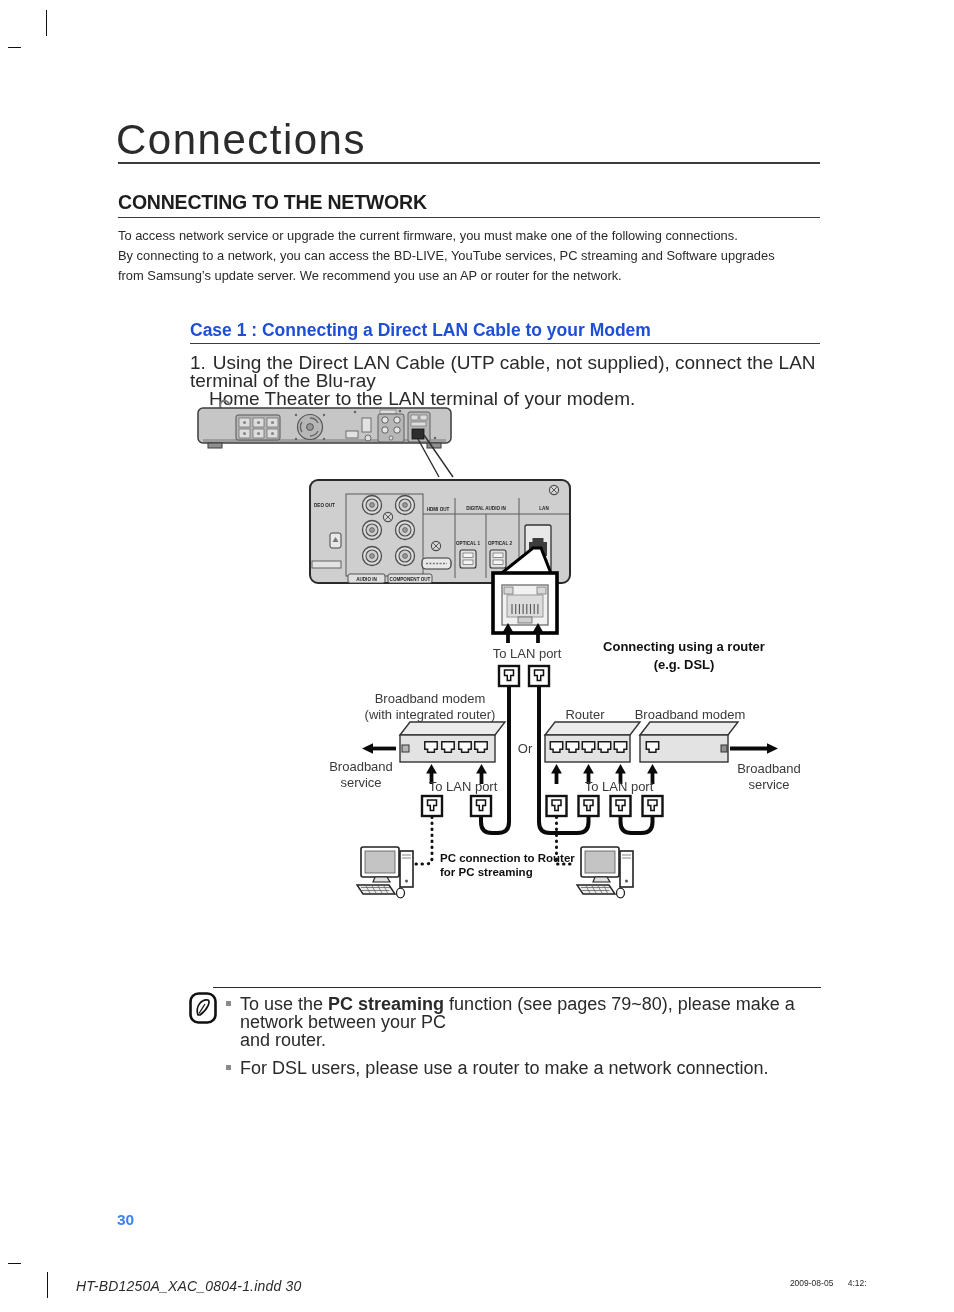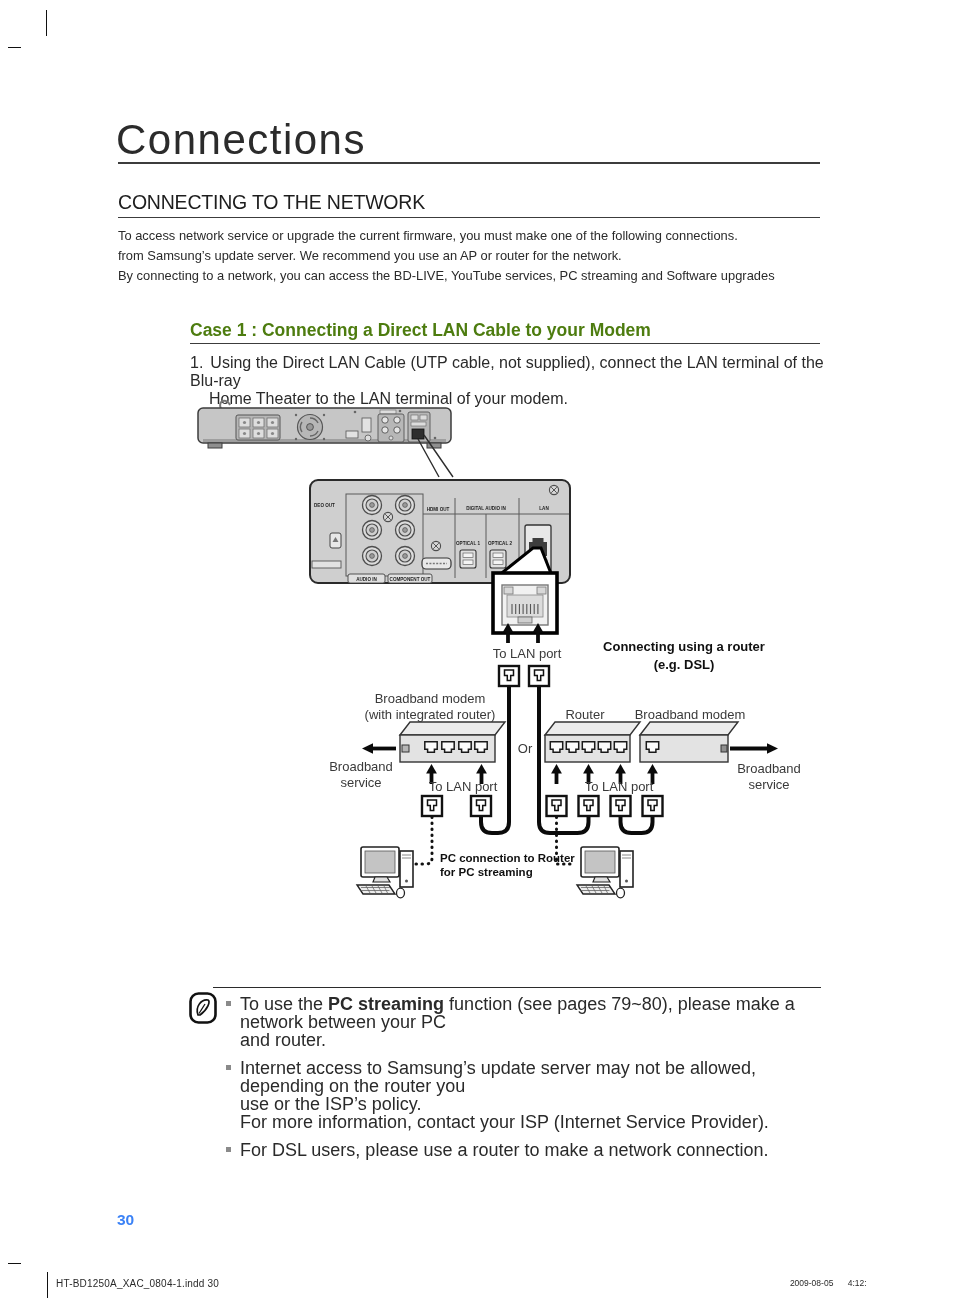--- a/index.html
+++ b/index.html
@@ -2,34 +2,34 @@
 <html><head>
 <meta charset="utf-8">
 <style>
   html,body{margin:0;padding:0;background:#ffffff;}
   .page{position:relative;width:867px;height:1312px;background:#fff;overflow:hidden;
         font-family:"Liberation Sans", sans-serif;color:#262626;}
   .abs{position:absolute;}
   .cm{position:absolute;background:#111;}
   .doc-title{left:116px;top:116px;font-size:42px;font-weight:100;letter-spacing:1.5px;color:#2b2b2b;}
   .rule{position:absolute;background:#3c3c3c;}
-  .h2{left:118px;top:191px;font-size:19.5px;font-weight:400;letter-spacing:-0.2px;color:#1d1d1d;}
+  .h2{left:118px;top:191px;font-size:19.5px;font-weight:700;letter-spacing:-0.2px;color:#1d1d1d;}
   .intro{left:118px;top:226px;width:716px;font-size:12.9px;line-height:20px;color:#2a2a2a;}
-  .case-h{left:190px;top:320px;font-size:17.5px;font-weight:600;color:#4d7c0f;}
-  .step{left:190px;top:354px;width:640px;font-size:16px;line-height:18px;color:#2a2a2a;}
+  .case-h{left:190px;top:320px;font-size:17.5px;font-weight:600;color:#1d4ed8;}
+  .step{left:190px;top:354px;width:640px;font-size:19px;line-height:18px;color:#2a2a2a;}
   .step .l2{margin-left:19px;}
   .num{margin-right:7px;}
   .diagram{position:absolute;left:150px;top:398px;width:680px;height:512px;}
   .note-rule{left:213px;top:987px;width:608px;height:1px;background:#2b2b2b;}
   .note-icon{left:189px;top:992px;width:28px;height:32px;}
   .notes{left:226px;top:995px;width:606px;font-size:18px;line-height:18px;color:#2a2a2a;}
   .note-row{display:flex;margin-bottom:10px;}
   .sq{width:5px;height:5px;background:#8a8a8a;margin:6px 9px 0 0;flex:0 0 auto;}
   .pgnum{left:117px;top:1211px;font-size:15.5px;font-weight:700;color:#3b82f6;}
-  .footer-l{left:56px;top:1278px;font-size:10px;color:#2a2a2a;letter-spacing:0.2px;}
+  .footer-l{left:76px;top:1278px;font-size:14px;color:#2a2a2a;letter-spacing:0.2px;font-style:italic;}
   .footer-r{left:757px;top:1278px;width:140px;font-size:8.5px;color:#2a2a2a;text-align:center;}
   .footer-r span{margin-left:12px;}
   svg text{font-family:"Liberation Sans", sans-serif;}
   .lbl{font-size:13px;fill:#3a3a3a;}
   .lblb{font-size:13px;font-weight:bold;fill:#101010;}
   .lblb2{font-size:11.5px;font-weight:bold;fill:#101010;}
   .plbl{font-size:4.6px;font-weight:bold;fill:#222;}
 </style>
 </head>
 <body>
@@ -46,22 +46,22 @@
   <div class="cm" style="left:906px;top:1272px;width:1px;height:26px;"></div>
 
   <div class="abs doc-title">Connections</div>
   <div class="rule" style="left:118px;top:162px;width:702px;height:2px;"></div>
 
   <div class="abs h2">CONNECTING TO THE NETWORK</div>
   <div class="rule" style="left:118px;top:217px;width:702px;height:1px;"></div>
 
   <div class="abs intro">
     <div>To access network service or upgrade the current firmware, you must make one of the following connections.</div>
+    <div>By connecting to a network, you can access the BD-LIVE, YouTube services, PC streaming and Software upgrades</div>
     <div>from Samsung’s update server. We recommend you use an AP or router for the network.</div>
-    <div>By connecting to a network, you can access the BD-LIVE, YouTube services, PC streaming and Software upgrades</div>
   </div>
 
   <div class="abs case-h">Case 1 : Connecting a Direct LAN Cable to your Modem</div>
   <div class="rule" style="left:190px;top:343px;width:630px;height:1px;"></div>
 
   <div class="abs step">
     <div><span class="num">1.</span><span>Using the Direct LAN Cable (UTP cable, not supplied), connect the LAN terminal of the Blu-ray</span></div>
     <div class="l2">Home Theater to the LAN terminal of your modem.</div>
   </div>
 
@@ -312,28 +312,20 @@
   <div class="abs notes">
     <div class="note-row">
       <span class="sq"></span>
       <div>
         <div><span>To use the </span><b>PC streaming</b><span> function (see pages 79~80), please make a network between your PC</span></div>
         <div>and router.</div>
       </div>
     </div>
     <div class="note-row">
       <span class="sq"></span>
-      <div>
-        <div>Internet access to Samsung’s update server may not be allowed, depending on the router you</div>
-        <div>use or the ISP’s policy.</div>
-        <div>For more information, contact your ISP (Internet Service Provider).</div>
-      </div>
-    </div>
-    <div class="note-row">
-      <span class="sq"></span>
       <div>For DSL users, please use a router to make a network connection.</div>
     </div>
   </div>
 
   <div class="abs pgnum">30</div>
   <div class="abs footer-l">HT-BD1250A_XAC_0804-1.indd   30</div>
   <div class="abs footer-r">
     <span>2009-08-05</span>
     <span>4:12:04</span>
   </div>

